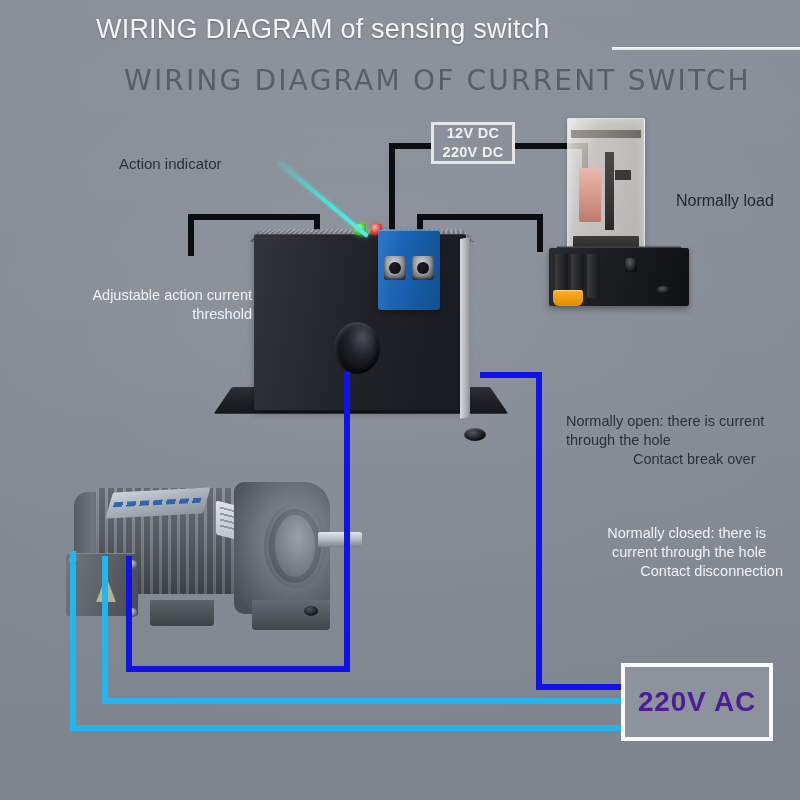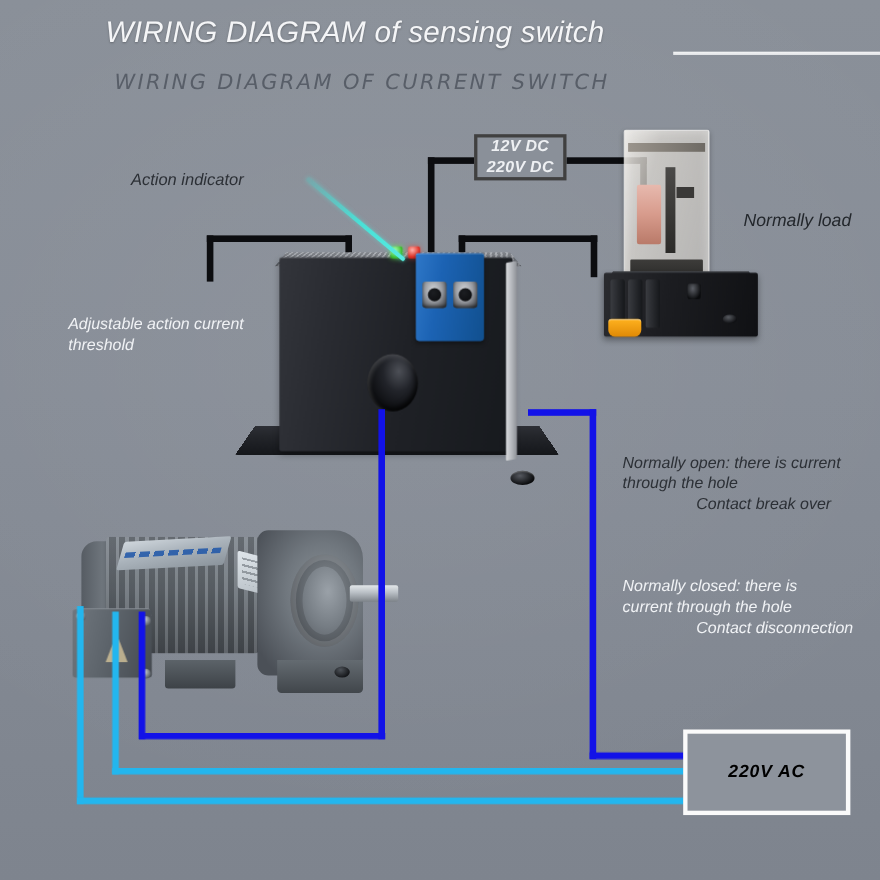--- a/index.html
+++ b/index.html
@@ -3,21 +3,21 @@
 <meta charset="utf-8">
 <style>
   * { margin:0; padding:0; box-sizing:border-box; }
   html,body { width:800px; height:800px; }
   body {
     font-family:"Liberation Sans", sans-serif;
     background:#848a94;
     position:relative;
     overflow:hidden;
   }
-  #stage { position:absolute; inset:0; background:#858b95;font-style:italic; }
+  #stage { position:absolute; inset:0; background:#858b95; }
 
   
   .bg-grad {
     position:absolute; inset:0;
     background:
       radial-gradient(ellipse 120% 90% at 45% 40%, rgba(255,255,255,0.055) 0%, rgba(255,255,255,0) 60%),
       linear-gradient(180deg, #8a9099 0%, #868c96 45%, #7e848e 100%);
   }
 
   
@@ -25,30 +25,30 @@
     position:absolute; left:96px; top:14px;
     font-size:27px; color:#f4f5f7; letter-spacing:0.2px;
     white-space:nowrap; text-shadow:0 1px 2px rgba(0,0,0,0.28);
   }
   .title-underline {
     position:absolute; left:612px; top:47px; width:188px; height:3px;
     background:linear-gradient(180deg,#ffffff,#e6e8eb);
     opacity:.92;
   }
   .title-sub {
-    position:absolute; left:104px; top:64px;
-    font-size:19px; color:#585e68; letter-spacing:2.2px;
+    position:absolute; left:124px; top:64px;
+    font-size:28px; color:#585e68; letter-spacing:2.2px;
     white-space:nowrap;
     font-family:"DejaVu Sans", sans-serif;
   }
 
   
   .anno { position:absolute; font-size:14.5px; line-height:1.28; white-space:pre-line;margin-top:23px; }
   .anno.dark  { color:#2c3036; }
-  .anno.light { color:#f0f2f5; }
+  .anno.light { color:#f0f2f5;text-align:right; }
 
   #anno-action-indicator { left:119px; top:131px; font-size:15px; }
   #anno-threshold        { left:62px;  top:263px; width:190px; }
   #anno-control-load     { left:676px; top:168px; font-size:16px; color:#23272c; }
   #anno-no               { left:566px; top:389px; width:200px; }
   #anno-contact-break    { left:633px; top:427px; width:150px; }
   #anno-nc               { left:566px; top:501px; width:200px; }
   #anno-contact-disc     { left:633px; top:539px; width:150px; }
 
   
@@ -63,31 +63,31 @@
     box-shadow:0 0 4px rgba(80,230,220,.5);
   }
 
   
   .vbox {
     position:absolute;
     display:flex; flex-direction:column; justify-content:center; align-items:center;
   }
   #vbox-dc {
     left:431px; top:122px; width:84px; height:42px;
-    border:3px solid #404040;
+    border:3px solid #e5e5e5;
     background:#8a9099;
   }
   #vbox-dc .vline { font-size:14.5px; font-weight:bold; color:#eef0f3; letter-spacing:.3px; line-height:1.33; }
 
   #vbox-ac {
     left:621px; top:663px; width:152px; height:78px;
     border:4px solid #fafafa;
     background:#8d939c;
   }
-  #vbox-ac .vline { font-size:16px; font-weight:bold; color:#000000; letter-spacing:.8px; line-height:1.42; }
+  #vbox-ac .vline { font-size:28px; font-weight:bold; color:#4c1d95; letter-spacing:.8px; line-height:1.42; }
 
   
   .w { position:absolute; }
   .w.black { background:#0c0d10; }
   .w.blue  { background:#1212e8; }
   .w.cyan  { background:#23b6ee; }
 
   
   #sensor { position:absolute; left:232px; top:212px; width:258px; height:262px; }
 

